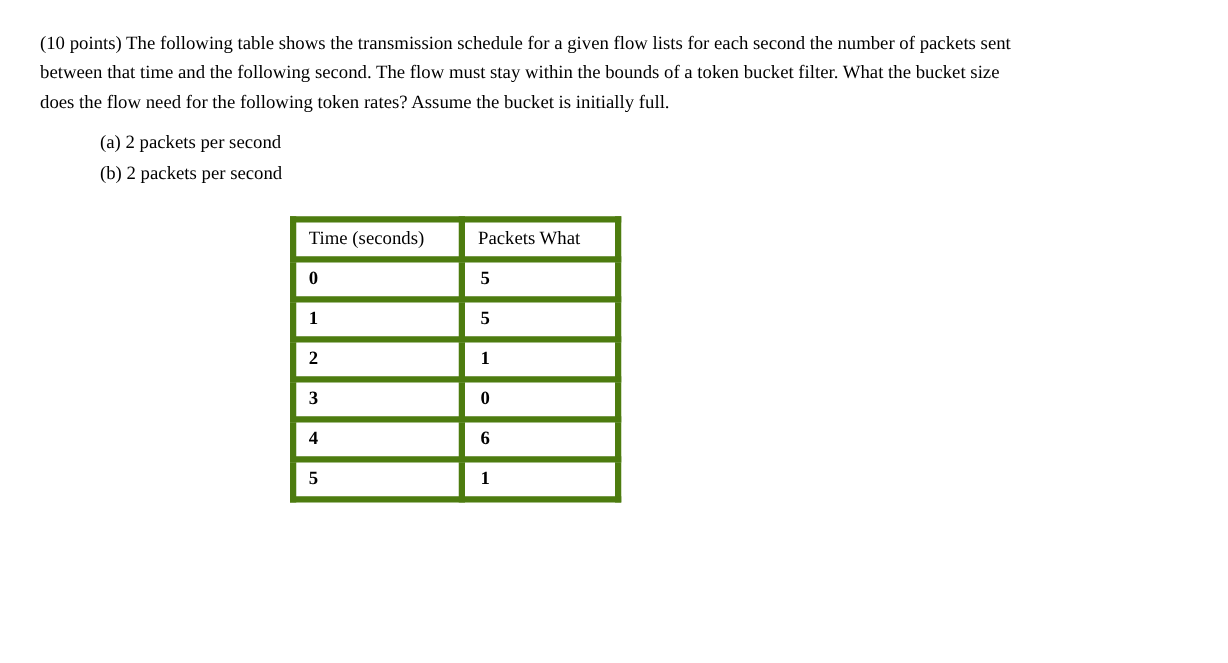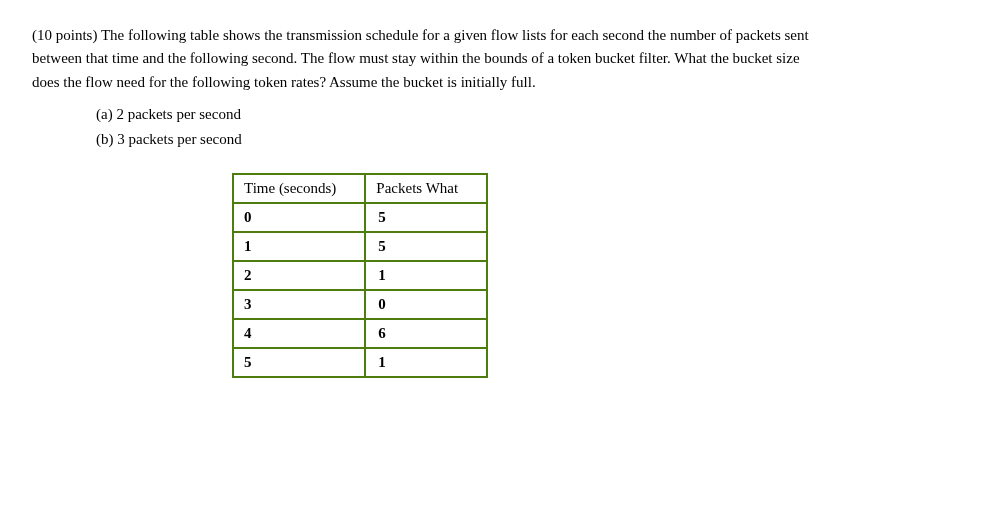--- a/index.html
+++ b/index.html
@@ -18,37 +18,37 @@
       padding: 24px 32px;
     }
 
     .question-text {
       line-height: 1.55;
       max-width: 780px;
       margin-bottom: 8px;
     }
 
     .sub-items {
-      margin-left: 64px;
+      margin-left: 48px;
       margin-bottom: 20px;
       line-height: 1.7;
     }
 
     .table-container {
       margin-left: 200px;
       margin-top: 16px;
     }
 
     table {
       border-collapse: collapse;
       font-size: 15px;
     }
 
     table th, table td {
-      border: 2px solid #4d7c0f;
+      border: 5px solid #4d7c0f;
       padding: 5px 28px 5px 10px;
       text-align: left;
       min-width: 100px;
     }
 
     table th {
       font-weight: normal;
       background: #fff;
     }
 
@@ -61,21 +61,21 @@
     }
   </style>
 </head>
 <body>
 
 <div>
   <p class="question-text">(10 points) The following table shows the transmission schedule for a given flow lists for each second the number of packets sent between that time and the following second.  The flow must stay within the bounds of a token bucket filter.  What the bucket size does the flow need for the following token rates?  Assume the bucket is initially full.</p>
 
   <div class="sub-items">
     <div>(a) 2 packets per second</div>
-    <div>(b) 3 packets per second</div>
+    <div>(b) 2 packets per second</div>
   </div>
 
   <div class="table-container">
     <table>
       <thead>
         <tr>
           <th>Time (seconds)</th>
           <th>Packets What</th>
         </tr>
       </thead>

